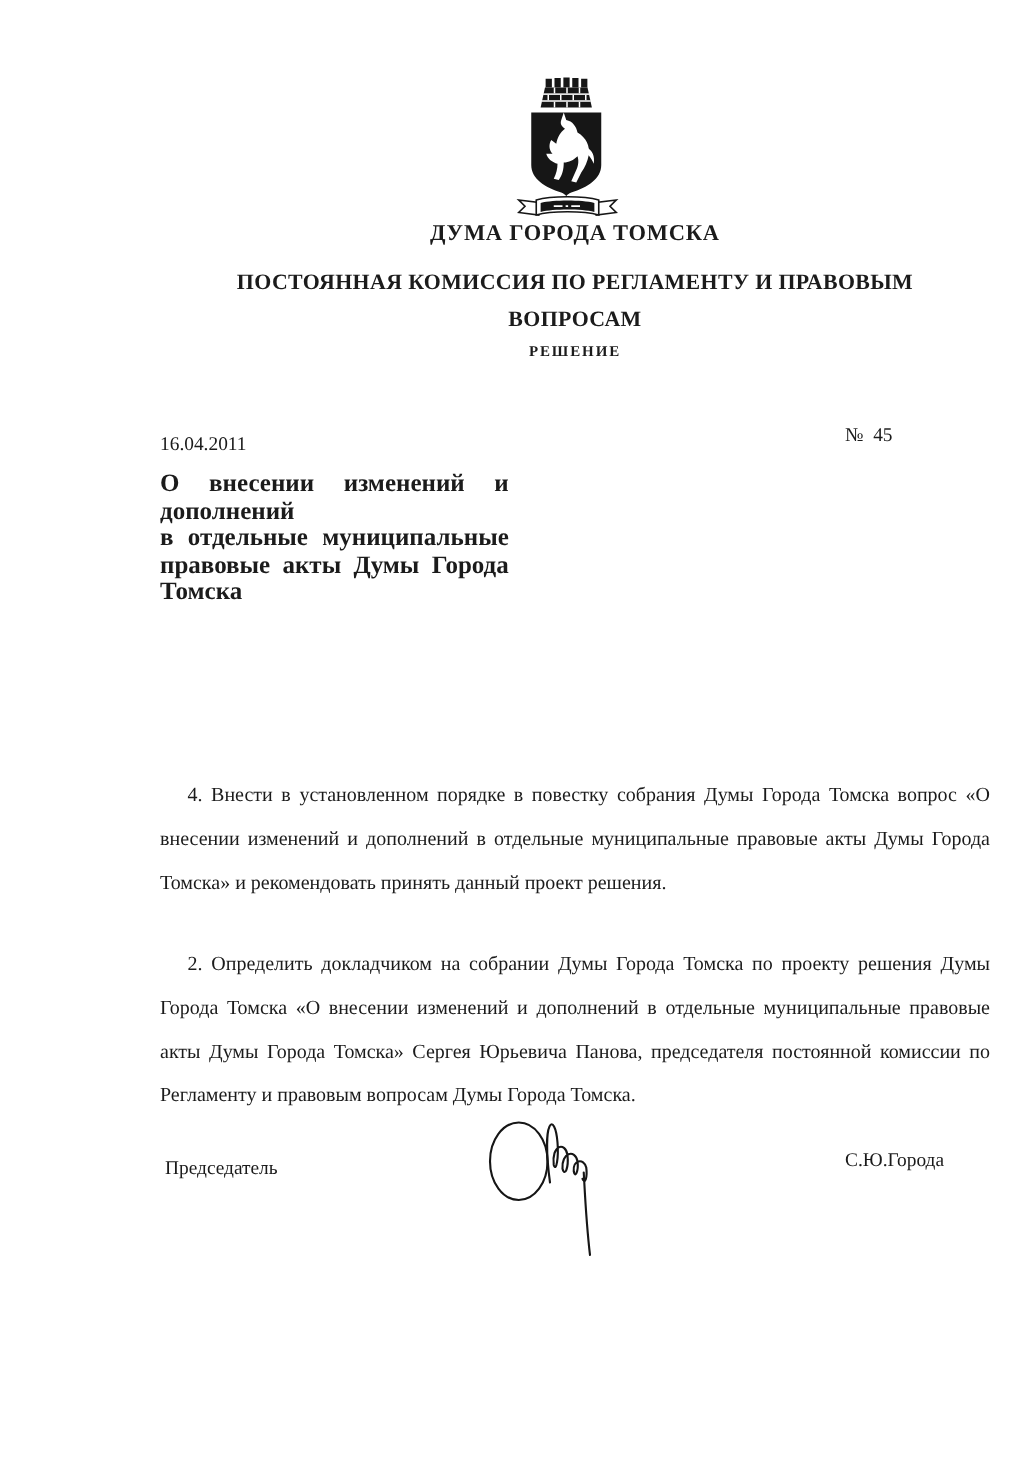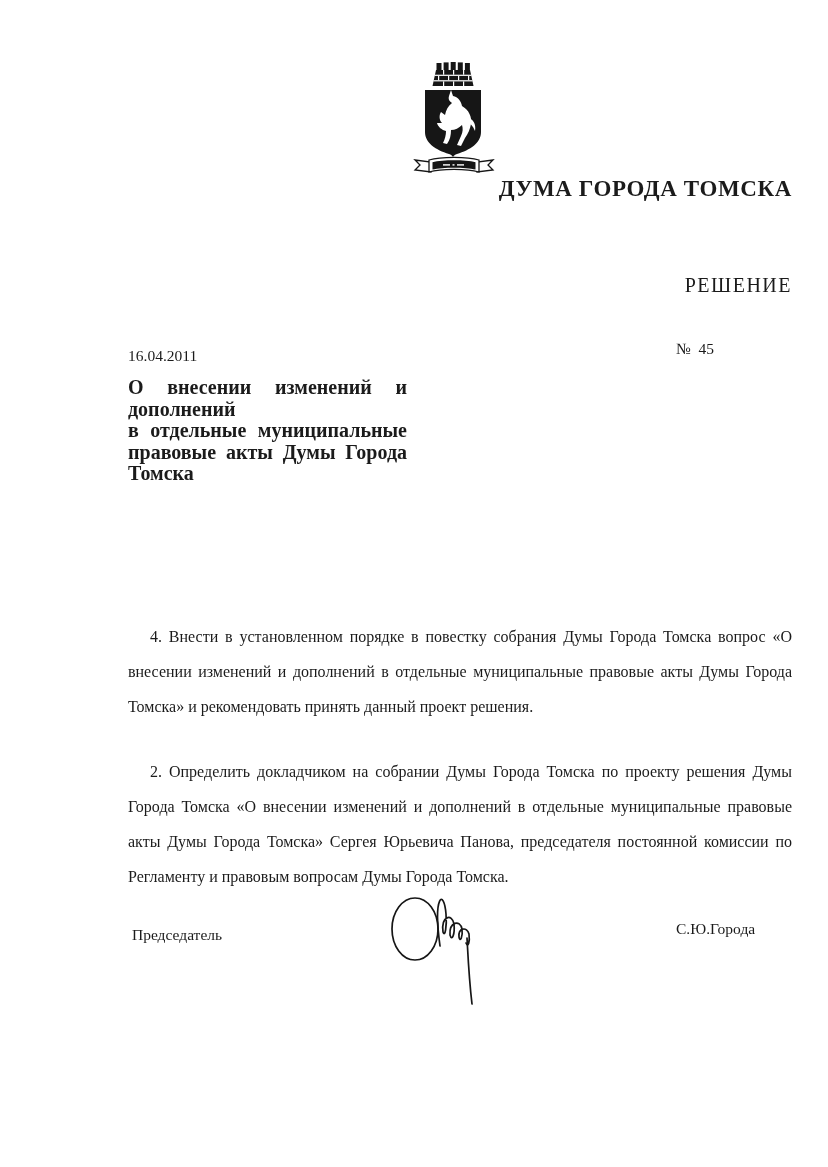--- a/index.html
+++ b/index.html
@@ -13,30 +13,30 @@
     overflow: hidden;
   }
   .abs { position: absolute; }
 
   
   .emblem { left: 407px; top: 60px; width: 94px; height: 118px; }
 
   
   .org-title {
     left: 128px; width: 664px; top: 176px;
-    text-align: right; font-weight: bold; font-size: 23px; letter-spacing: 0.6px;
+    text-align: center; font-weight: bold; font-size: 18px; letter-spacing: 0.6px;
   }
   .commission-title {
     left: 158px; width: 604px; top: 210px;
     text-align: center; font-weight: bold; font-size: 17.5px;
     line-height: 30px; letter-spacing: 0.3px;
   }
   .doc-type {
     left: 128px; width: 664px; top: 274px;
-    text-align: right; font-weight: normal; font-size: 20px; letter-spacing: 1.5px;
+    text-align: center; font-weight: bold; font-size: 12px; letter-spacing: 1.5px;
   }
 
   
   .doc-date { left: 128px; top: 347px; font-size: 15.5px; }
   .doc-number { left: 676px; top: 340px; font-size: 15.5px; white-space: pre; }
 
   
   .subject {
     left: 128px; top: 377px; width: 279px;
     font-weight: bold; font-size: 20px; line-height: 21.5px;
@@ -107,20 +107,21 @@
         <path d="M22,100 C34,96.5 60,96.5 72,100 L72,112 C60,108.5 34,108.5 22,112 Z" fill="#ffffff" stroke="#161616" stroke-width="1.3"></path>
         <path d="M25.5,102.3 C36,99.7 58,99.7 68.5,102.3 L68.5,109.6 C58,107 36,107 25.5,109.6 Z" fill="#161616"></path>
         <rect x="36" y="104.2" width="7" height="1.4" fill="#ffffff"></rect>
         <rect x="45.5" y="104.2" width="2" height="1.4" fill="#ffffff"></rect>
         <rect x="50" y="104.2" width="7" height="1.4" fill="#ffffff"></rect>
       </g>
     </svg>
   </div>
 
   <div class="abs org-title">ДУМА ГОРОДА ТОМСКА</div>
+  <div class="abs commission-title">ПОСТОЯННАЯ КОМИССИЯ ПО РЕГЛАМЕНТУ И ПРАВОВЫМ ВОПРОСАМ</div>
   <div class="abs doc-type">РЕШЕНИЕ</div>
 
   <div class="abs doc-date">16.04.2011</div>
   <div class="abs doc-number">№  45</div>
 
   <div class="abs subject">О внесении изменений и дополнений
 в отдельные муниципальные
 правовые акты Думы Города
 Томска</div>
 

